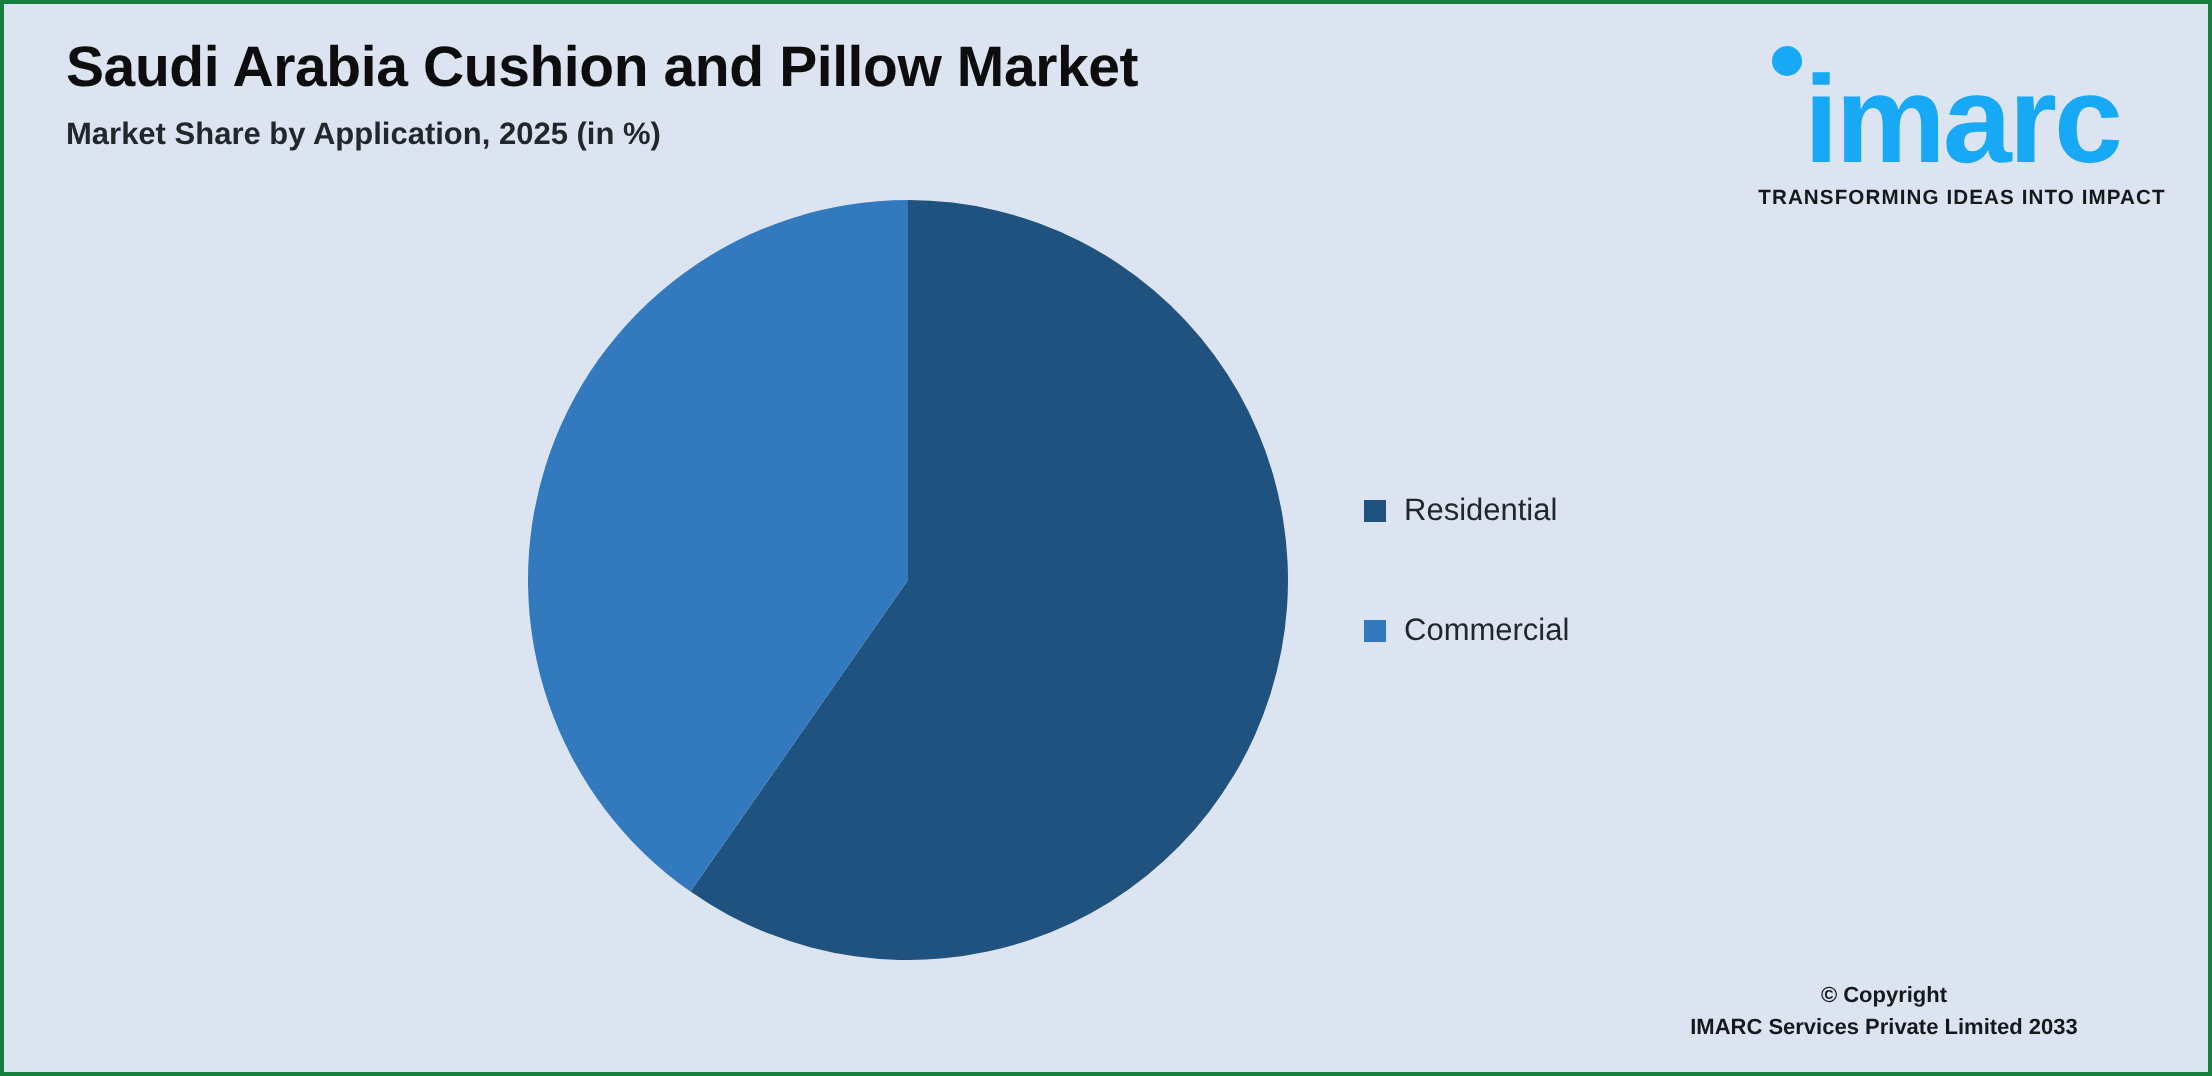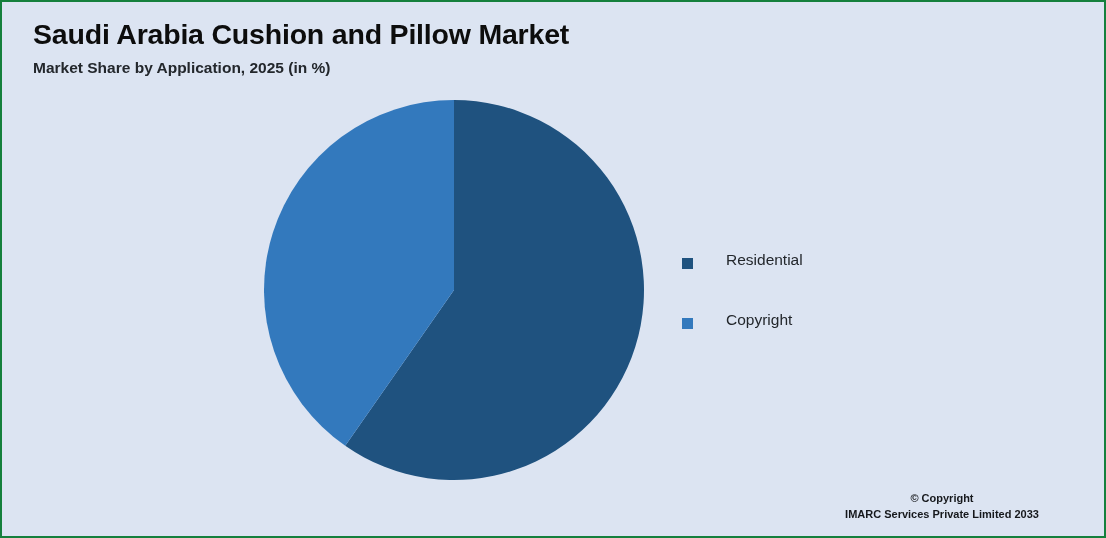--- a/index.html
+++ b/index.html
@@ -98,24 +98,23 @@
 
   
   #legend {
     position: absolute;
     left: 680px;
     top: 240px;
     width: 240px;
   }
   .legend-item {
     display: flex;
-    align-items: flex-end;
+    align-items: center;
     height: 27px;
     margin-bottom: 33px;
-    gap: 24px;
   }
   .legend-swatch {
     width: 11px;
     height: 11px;
     flex: 0 0 11px;
     margin-right: 9px;
   }
   .legend-label {
     font-size: 15.5px;
     color: #23272c;
@@ -137,38 +136,43 @@
   #copyright div { white-space: nowrap; }
 </style>
 </head>
 <body>
 
 <div id="canvas">
 
   <div id="title">Saudi Arabia Cushion and Pillow Market</div>
   <div id="subtitle">Market Share by Application, 2025 (in %)</div>
 
+  <div id="logo-block">
+    <div id="logo-dot"></div>
+    <div id="logo-wordmark">imarc</div>
+    <div id="logo-tagline">TRANSFORMING IDEAS INTO IMPACT</div>
+  </div>
 
   <div id="pie-wrap">
     <svg id="pie-svg" width="380" height="380" viewBox="0 0 380 380">
       <g id="pie-slices">
           <path d="M 190 190 L 190 0 A 190 190 0 1 1 81.23789613702778 345.79090077183594 Z" fill="#1f527f"></path>
           <path d="M 190 190 L 81.23789613702778 345.79090077183594 A 190 190 0 0 1 189.99999999999997 0 Z" fill="#3379bd"></path>
         </g>
     </svg>
   </div>
 
   <div id="legend">
     <div class="legend-item">
       <span class="legend-swatch" style="background: rgb(31, 82, 127);"></span>
       <span class="legend-label">Residential</span>
     </div>
     <div class="legend-item">
       <span class="legend-swatch" style="background: rgb(51, 121, 189);"></span>
-      <span class="legend-label">Copyright</span>
+      <span class="legend-label">Commercial</span>
     </div>
   </div>
 
   <div id="copyright">
     <div>© Copyright</div>
     <div>IMARC Services Private Limited 2033</div>
   </div>
 
 </div>
 

